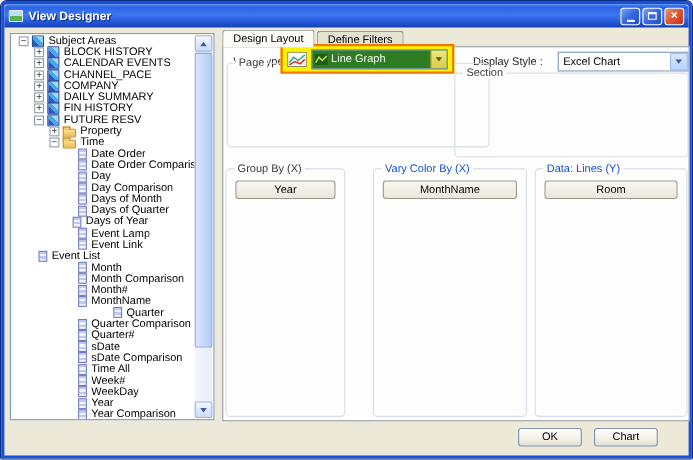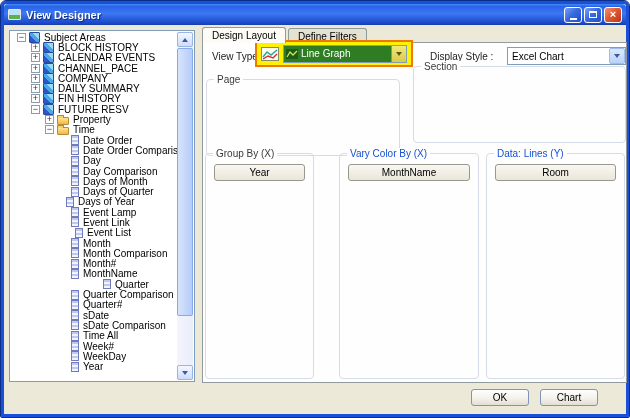--- a/index.html
+++ b/index.html
@@ -146,21 +146,21 @@
   .tri-blue { width:0; height:0; border-left:3px solid transparent; border-right:3px solid transparent; border-top:4px solid #3c5a9c; }
 
   
   .groupbox {
     position:absolute; border:1px solid #d6dbe9; border-radius:4px; background:transparent;
   }
   .groupbox > .gb-label {
     position:absolute; top:-6px; left:7px; padding:0 3px; font-size:10px;
     background:#fefefe; color:#3a3a3a; white-space:nowrap;
   }
-  .gb-page { left:3px; top:36px; width:194px; height:77px; }
+  .gb-page { left:3px; top:14px; width:239px; height:77px; }
   .gb-section { left:210px; top:23px; width:213px; height:77px; }
   .gb-col1 { left:2px;  top:110px; width:109px; height:226px; }
   .gb-col2 { left:136px; top:110px; width:140px; height:226px; }
   .gb-col3 { left:283px; top:110px; width:139px; height:226px; }
 
   .field-btn {
     position:absolute; left:8px; right:8px; top:10px; height:17px;
     border:1px solid #9a988c; border-radius:3px;
     background:linear-gradient(180deg,#f9f7f2,#eae6da);
     font-size:10px; text-align:center; line-height:15px; color:#000;
@@ -304,21 +304,21 @@
     <span class="tree-icon leaf"></span>
     <span class="tree-label">Event Lamp</span>
   </div>
 
   <div class="tree-row" style="padding-left: 60px;">
 
     <span class="tree-icon leaf"></span>
     <span class="tree-label">Event Link</span>
   </div>
 
-  <div class="tree-row" style="padding-left: 64px;">
+  <div class="tree-row" style="padding-left: 24px;">
 
     <span class="tree-icon leaf"></span>
     <span class="tree-label">Event List</span>
   </div>
 
   <div class="tree-row" style="padding-left: 60px;">
 
     <span class="tree-icon leaf"></span>
     <span class="tree-label">Month</span>
   </div>
@@ -388,20 +388,25 @@
     <span class="tree-icon leaf"></span>
     <span class="tree-label">WeekDay</span>
   </div>
 
   <div class="tree-row" style="padding-left: 60px;">
 
     <span class="tree-icon leaf"></span>
     <span class="tree-label">Year</span>
   </div>
 
+  <div class="tree-row" style="padding-left: 60px;">
+
+    <span class="tree-icon leaf"></span>
+    <span class="tree-label">Year Comparison</span>
+  </div>
 </div>
     <div class="tree-scroll">
       <div class="scroll-btn up">
           <span class="tri-up"></span>
         </div>
       <div class="scroll-thumb"></div>
       <div class="scroll-btn down">
           <span class="tri-down"></span>
         </div>
     </div>

